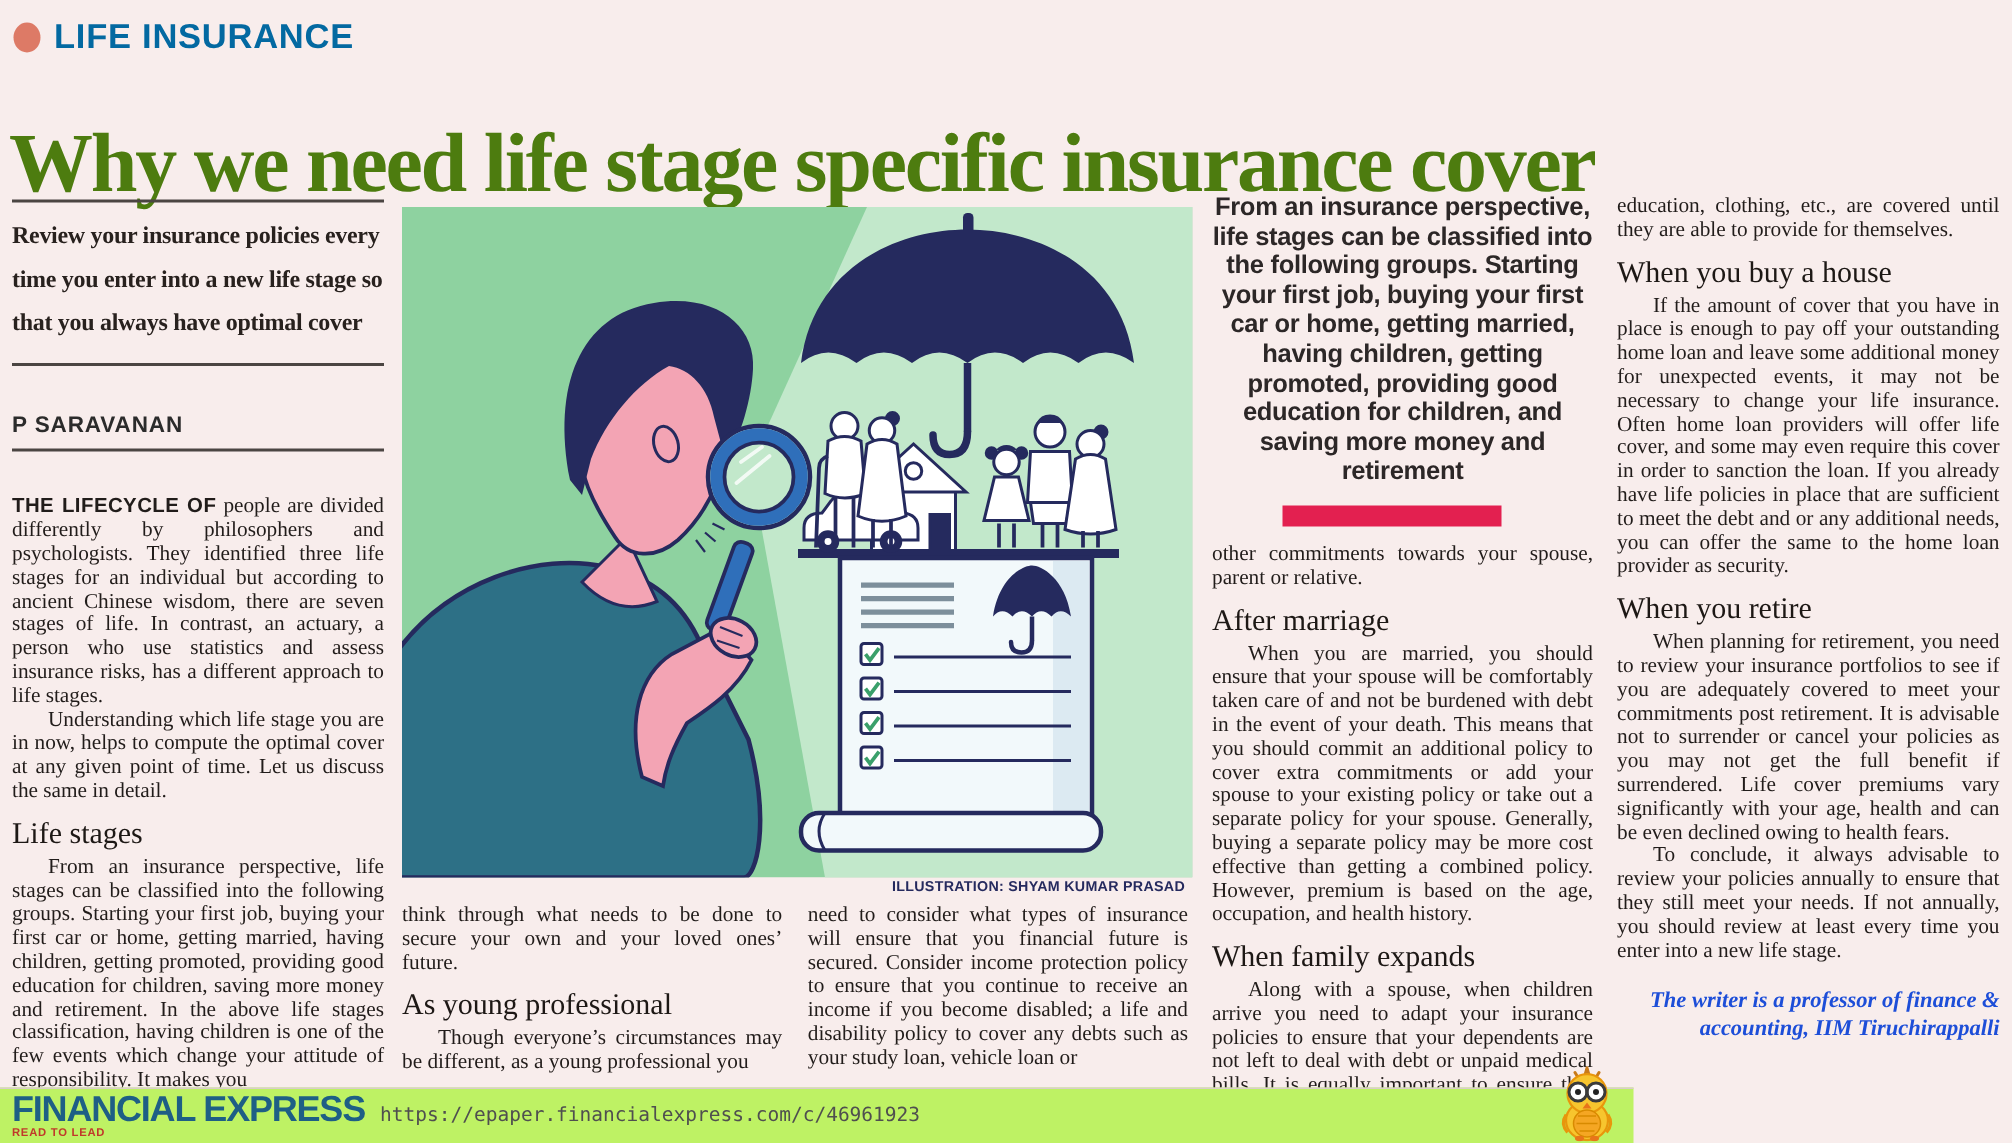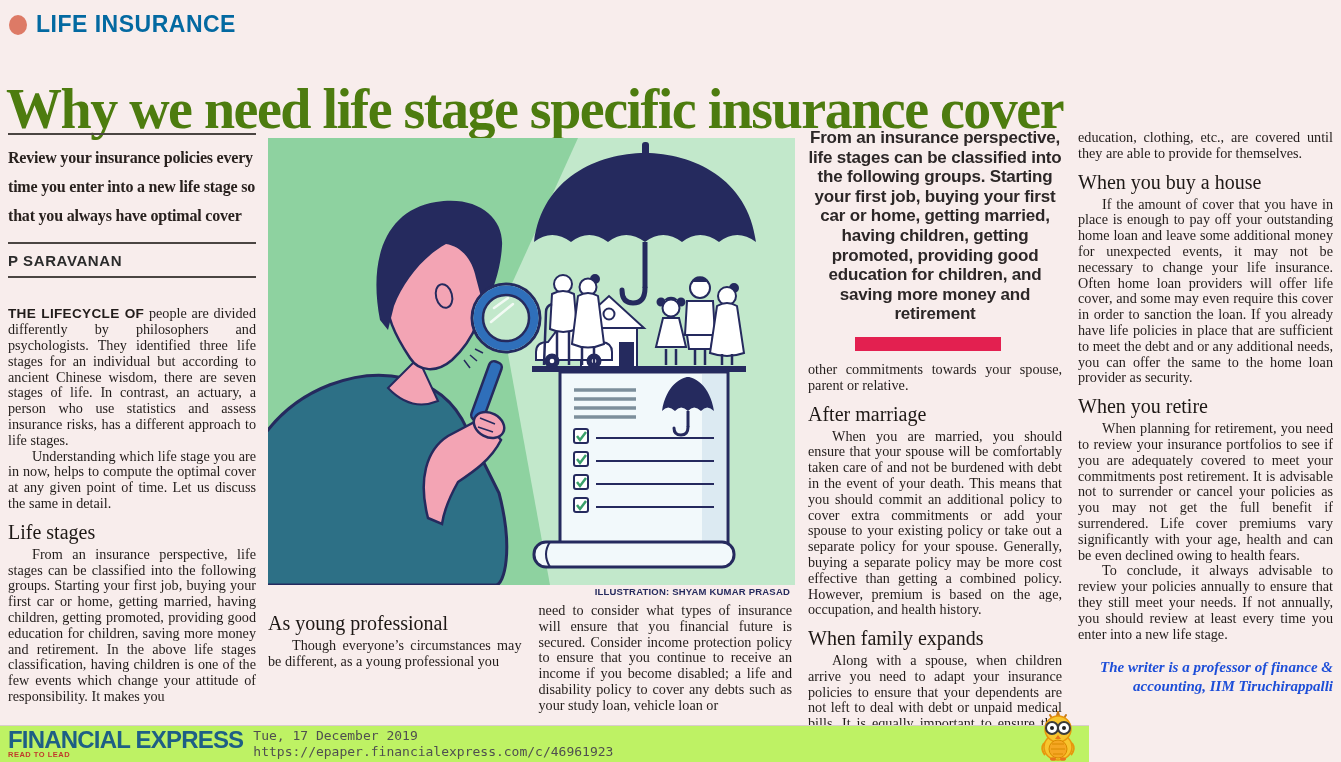--- a/index.html
+++ b/index.html
@@ -20,21 +20,21 @@
     white-space:nowrap;
   }
   
   p.body{font-size:14.2px;line-height:15.8px;text-align:justify;margin:0;}
   p.indent{text-indent:24px;}
   h3.section{font-family:"Liberation Serif",serif;font-weight:400;font-size:20px;margin:9px 0 3px;color:#1d1815;}
   .rule{border-top:2px solid #4b4542;}
   
   .col1{position:absolute;left:8px;top:133px;width:248px;}
   .standfirst{font-size:16px;font-weight:bold;line-height:28.8px;letter-spacing:-.2px;color:#28211e;padding:9px 0 12px;}
-  .byline{font-family:"Liberation Sans",sans-serif;font-weight:bold;font-size:15px;letter-spacing:.6px;padding:8px 0 7px;color:#2b2b2b;}
+  .byline{font-family:"Liberation Sans",sans-serif;font-weight:bold;font-size:15px;letter-spacing:.6px;padding:8px 0 7px;color:#2b2b2b;margin-top:23px;}
   .lede-strong{font-family:"Liberation Sans",sans-serif;font-weight:bold;font-size:13.6px;letter-spacing:.3px;}
   .col1 p.body{margin-top:28px;}
   .col1 p.body + p.body{margin-top:0;}
   
   .middle{position:absolute;left:268px;top:138px;width:524px;}
   .illus{display:block;width:527px;height:447px;}
   .illus-caption{text-align:right;font-family:"Liberation Sans",sans-serif;font-weight:bold;font-size:9.5px;color:#252a5e;margin:1px 2px 0 0;letter-spacing:.2px;}
   .midcols{display:flex;gap:17px;margin-top:6px;}
   .midcol{width:255px;}
   
@@ -196,20 +196,21 @@
         <circle cx="238" cy="180" r="28" fill="none" stroke="#2f6fba" stroke-width="9"></circle>
         <circle cx="238" cy="180" r="23" fill="none" stroke="#252a5e" stroke-width="2.5"></circle>
         <path d="M226,170 l14,-10 M223,184 l22,-18" stroke="#ffffff" stroke-width="2.5" stroke-linecap="round" opacity=".8"></path>
       </g>
     </g>
   </svg>
   <div class="illus-caption">ILLUSTRATION: SHYAM KUMAR PRASAD</div>
 
   <div class="midcols">
     <div class="midcol">
+      <p class="body">think through what needs to be done to secure your own and your loved ones’ future.</p>
       <h3 class="section">As young professional</h3>
       <p class="body indent">Though everyone’s circumstances may be different, as a young professional you</p>
     </div>
     <div class="midcol">
       <p class="body">need to consider what types of insurance will ensure that you financial future is secured. Consider income protection policy to ensure that you continue to receive an income if you become disabled; a life and disability policy to cover any debts such as your study loan, vehicle loan or</p>
     </div>
   </div>
 </div>
 
 <div class="col4">
@@ -231,21 +232,20 @@
   <p class="body indent">To conclude, it always advisable to review your policies annually to ensure that they still meet your needs. If not annually, you should review at least every time you enter into a new life stage.</p>
   <div class="credit">The writer is a professor of finance &amp; accounting, IIM Tiruchirappalli</div>
 </div>
 
 <div class="footer">
   <div class="fe-logo">
     <div class="fe-logo-main">FINANCIAL EXPRESS</div>
     <div class="fe-logo-tag">READ TO LEAD</div>
   </div>
   <div class="fe-meta">
-    <div>Tue, 17 December 2019</div>
     <div>https://epaper.financialexpress.com/c/46961923</div>
   </div>
   <svg class="owl" viewBox="0 0 44 50" aria-hidden="true">
     <path d="M20,8 L22,1 L24,8 M17,9 L14,4 M27,9 L30,4" stroke="#c87a1a" stroke-width="2" fill="none" stroke-linecap="round"></path>
     <ellipse cx="22" cy="36" rx="14" ry="13" fill="#f7c52e" stroke="#e8960c" stroke-width="1.5"></ellipse>
     <circle cx="22" cy="18" r="13" fill="#f7c52e" stroke="#e8960c" stroke-width="1.5"></circle>
     <ellipse cx="22" cy="38" rx="9" ry="9" fill="#f5a623" stroke="#d88a00" stroke-width="1"></ellipse>
     <path d="M16,33 h12 M15,38 h14 M17,43 h10" stroke="#d88a00" stroke-width="1"></path>
     <path d="M8,32 Q4,38 9,44 M36,32 Q40,38 35,44" stroke="#e8960c" stroke-width="2" fill="none"></path>
     <circle cx="16" cy="17" r="6" fill="#ffffff" stroke="#3b3b3b" stroke-width="2"></circle>

